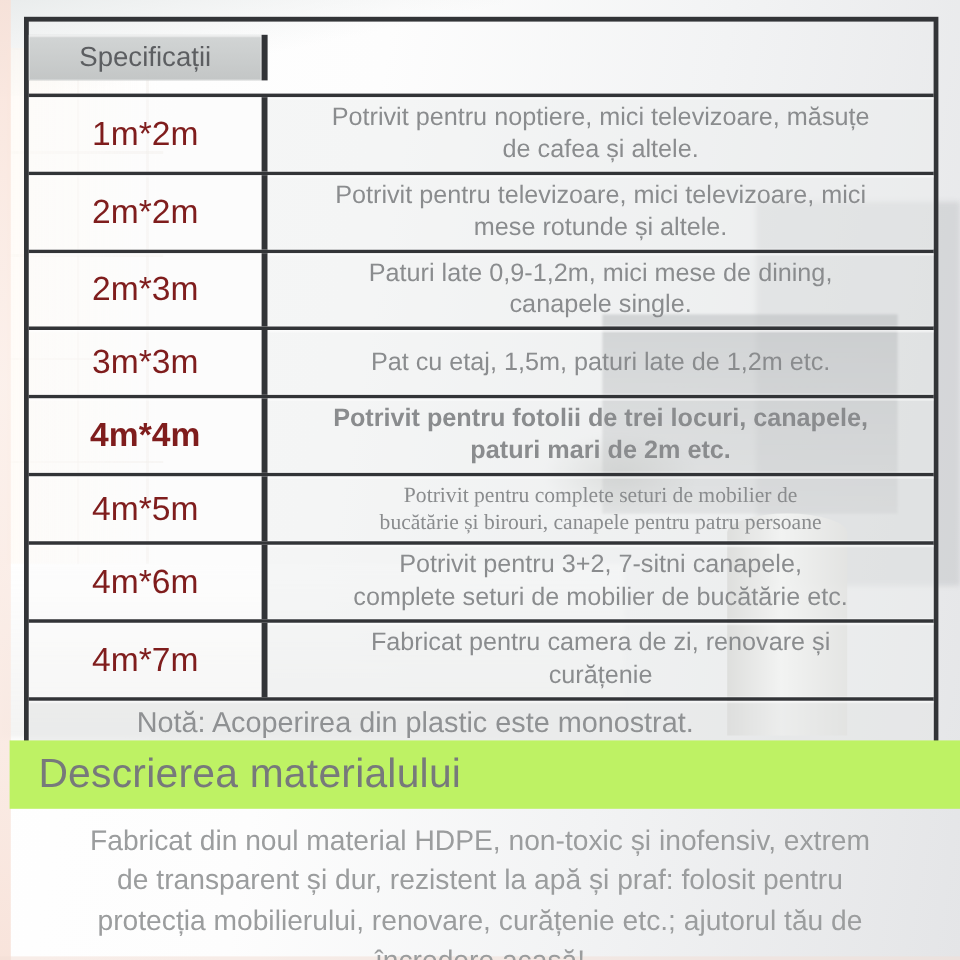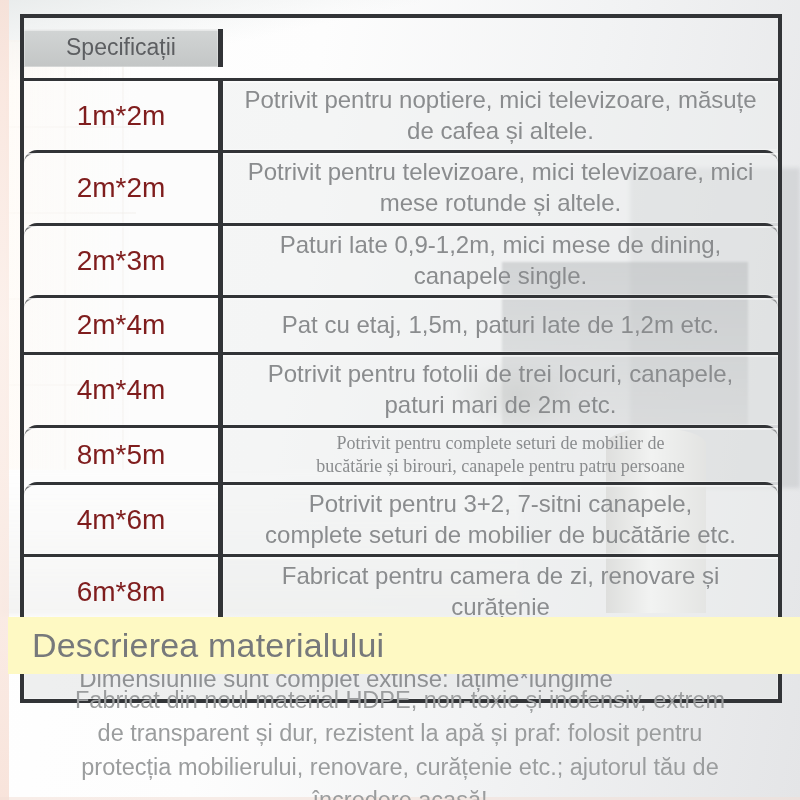--- a/index.html
+++ b/index.html
@@ -40,37 +40,37 @@
   .cell{
     display:flex;flex-direction:column;align-items:center;justify-content:center;
     text-align:center;white-space:pre-line;box-sizing:border-box;
     box-shadow:inset 0 2px 0 rgba(255,255,255,.45), inset 0 0 0 1px rgba(255,255,255,.3);
     padding:4px 8px;line-height:1.28;
   }
   .spec-cell{flex:0 0 199px;border-right:5px solid #323437;
     background:rgba(250,250,250,.35);
     font-size:28px;color:#7f1d1d;}
   .desc-cell{flex:1 1 auto;background:rgba(236,237,237,.5);
-    font-size:24px;color:#8a8c8e;}
+    font-size:21px;color:#8a8c8e;}
   .trow.header .spec-cell,.trow.header .desc-cell{
     background:linear-gradient(180deg,rgba(209,212,212,.97),rgba(192,195,195,.95));
     color:#5c5e61;font-size:23px;}
   .trow.header{min-height:60px;}
   .trow.r1{min-height:58px;}
-  .trow.r2,.trow.r3,.trow.r4,.trow.r6,.trow.r7{min-height:54px;border-radius:13px;}
-  .trow.r5{min-height:53px;}
+  .trow.r2,.trow.r3,.trow.r4,.trow.r6,.trow.r7{min-height:54px;}
+  .trow.r5{min-height:53px;font-weight:bold;}
   .trow.r8{min-height:61px;}
   .trow.small .desc-cell{font-size:18px;font-family:Liberation Serif, serif;}
   .note-row{min-height:58px;}
   .note-cell{flex:1 1 auto;background:rgba(229,230,230,.65);
     font-size:24px;color:#8f9193;padding-right:118px;}
   
   .section-bar{
     position:absolute;left:8px;top:617px;width:792px;height:57px;box-sizing:border-box;
-    background:#fef9c3;display:flex;align-items:center;padding-left:24px;
+    background:#bef264;display:flex;align-items:center;padding-left:24px;
   }
   .section-title{font-size:34px;color:#77797b;letter-spacing:.2px;}
   .material-text{
     position:absolute;left:0;top:684px;width:800px;box-sizing:border-box;padding:0 28px;
     text-align:center;white-space:pre-line;
     font-size:23.5px;line-height:1.42;color:#9b9d9e;
   }
 </style>
 </head>
 <body>
@@ -100,40 +100,40 @@
     <div class="cell spec-cell">2m*2m</div>
     <div class="cell desc-cell">Potrivit pentru televizoare, mici televizoare, mici
 mese rotunde și altele.</div>
   </div>
   <div class="trow r3">
     <div class="cell spec-cell">2m*3m</div>
     <div class="cell desc-cell">Paturi late 0,9-1,2m, mici mese de dining,
 canapele single.</div>
   </div>
   <div class="trow r4">
-    <div class="cell spec-cell">2m*4m</div>
+    <div class="cell spec-cell">3m*3m</div>
     <div class="cell desc-cell">Pat cu etaj, 1,5m, paturi late de 1,2m etc.</div>
   </div>
   <div class="trow r5">
     <div class="cell spec-cell">4m*4m</div>
     <div class="cell desc-cell">Potrivit pentru fotolii de trei locuri, canapele,
 paturi mari de 2m etc.</div>
   </div>
   <div class="trow r6 small">
-    <div class="cell spec-cell">8m*5m</div>
+    <div class="cell spec-cell">4m*5m</div>
     <div class="cell desc-cell">Potrivit pentru complete seturi de mobilier de
 bucătărie și birouri, canapele pentru patru persoane</div>
   </div>
   <div class="trow r7">
     <div class="cell spec-cell">4m*6m</div>
     <div class="cell desc-cell">Potrivit pentru 3+2, 7-sitni canapele,
 complete seturi de mobilier de bucătărie etc.</div>
   </div>
   <div class="trow r8">
-    <div class="cell spec-cell">6m*8m</div>
+    <div class="cell spec-cell">4m*7m</div>
     <div class="cell desc-cell">Fabricat pentru camera de zi, renovare și
 curățenie</div>
   </div>
   <div class="trow note-row">
     <div class="cell note-cell">Notă: Acoperirea din plastic este monostrat.
 Dimensiunile sunt complet extinse: lățime*lungime</div>
   </div>
 </div>
 
 <div class="section-bar">

